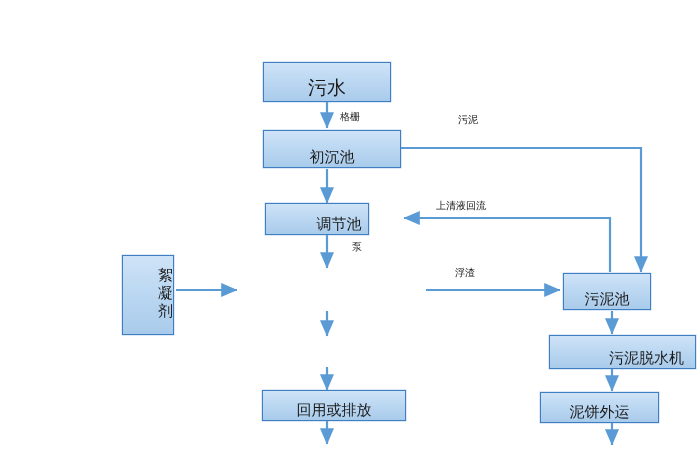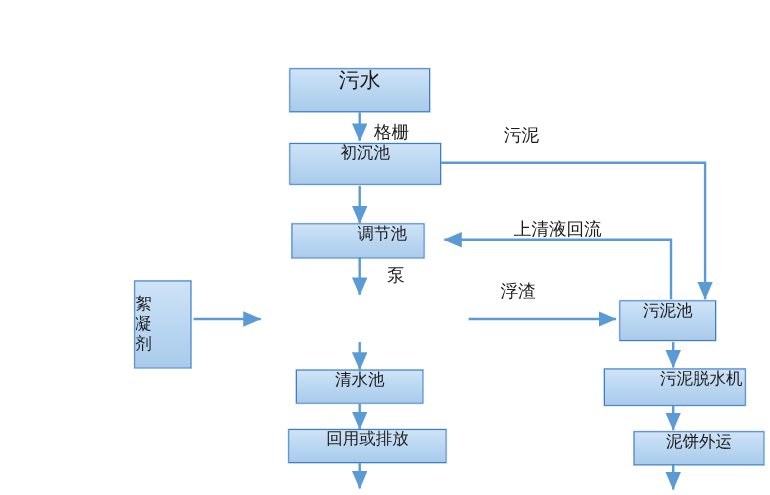--- a/index.html
+++ b/index.html
@@ -31,38 +31,38 @@
     white-space: nowrap;
   }
   .node {
     position: absolute;
     box-sizing: border-box;
     border: 1.6px solid #3f7fc1;
     background: linear-gradient(to bottom, #cfe3f7 0%, #bcd8f2 45%, #a9cbeb 100%);
     color: #1b1b1b;
     font-size: 15px;
     display: flex;
-    align-items: flex-start;
+    align-items: flex-end;
     justify-content: center;
     text-align: center;
     line-height: 1.15;
-    font-family: Liberation Sans, sans-serif;
+    font-family: Liberation Mono, monospace;
     box-shadow: 0 0 0 0.5px rgba(120,170,220,0.5);
   }
   .node.vert {
     writing-mode: horizontal-tb;
     flex-direction: column;
     justify-content: center;
     line-height: 1.18;
     font-size: 15px;
   }
   .node.vert span { display: block; }
   .edge-label {
     position: absolute;
-    font-size: 16px;
+    font-size: 10px;
     color: #1b1b1b;
     white-space: nowrap;
     font-family: "DejaVu Sans", "Liberation Sans", sans-serif;
   }
   svg.links {
     position: absolute;
     left: 0;
     top: 0;
     width: 700px;
     height: 450px;
@@ -112,54 +112,51 @@
   </svg>
 
   <div class="node" style="left:263px; top:62px; width:128px; height:40px; font-size:19px;">
     <span>污水</span>
   </div>
 
   <div class="node" style="left:263px; top:130px; width:138px; height:38px;">
     <span>初沉池</span>
   </div>
 
-  <div class="node" style="left:265px; top:203px; width:121px; height:32px;padding-left:44px;">
+  <div class="node" style="left:265px; top:203px; width:104px; height:32px;padding-left:44px;">
     <span>调节池</span>
   </div>
 
   <div class="node vert" style="left:122px; top:255px; width:52px; height:80px;">
     <span>絮</span>
     <span>凝</span>
     <span>剂</span>
   </div>
 
 
-  <div class="node" style="left:269px; top:336px; width:116px; height:31px;">
-    <span>清水池</span>
-  </div>
 
   <div class="node" style="left:262px; top:390px; width:144px; height:31px;">
     <span>回用或排放</span>
   </div>
 
   <div class="node" style="left:563px; top:273px; width:88px; height:37px;">
     <span>污泥池</span>
   </div>
 
-  <div class="node" style="left:549px; top:335px; width:129px; height:34px;padding-left:48px;">
+  <div class="node" style="left:549px; top:335px; width:147px; height:34px;padding-left:48px;">
     <span>污泥脱水机</span>
   </div>
 
-  <div class="node" style="left:576px; top:392px; width:119px; height:31px;">
+  <div class="node" style="left:540px; top:392px; width:119px; height:31px;">
     <span>泥饼外运</span>
   </div>
 
   <div class="edge-label" style="left:340px; top:110px;">格栅</div>
 
   <div class="edge-label" style="left:458px; top:113px;">污泥</div>
 
-  <div class="edge-label" style="left:436px; top:199px;margin-left:31px;">上清液回流</div>
+  <div class="edge-label" style="left:436px; top:199px;">上清液回流</div>
 
   <div class="edge-label" style="left:352px; top:240px;">泵</div>
 
-  <div class="edge-label" style="left:455px; top:255px;">浮渣</div>
+  <div class="edge-label" style="left:455px; top:266px;">浮渣</div>
 
 </div>
 
 </body></html>

